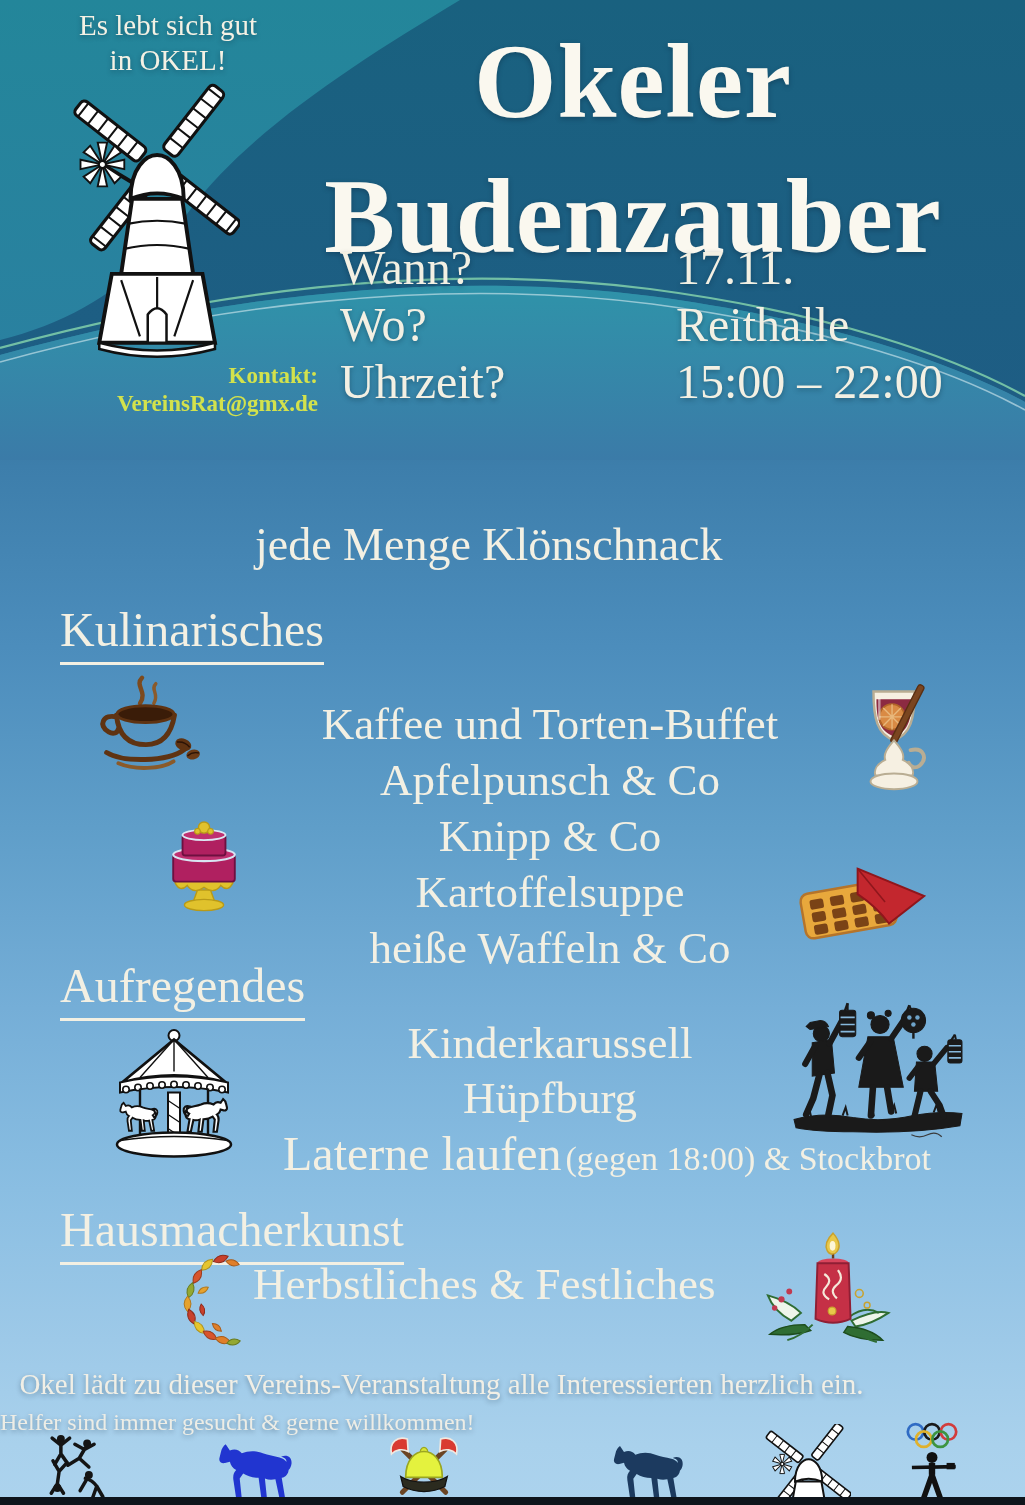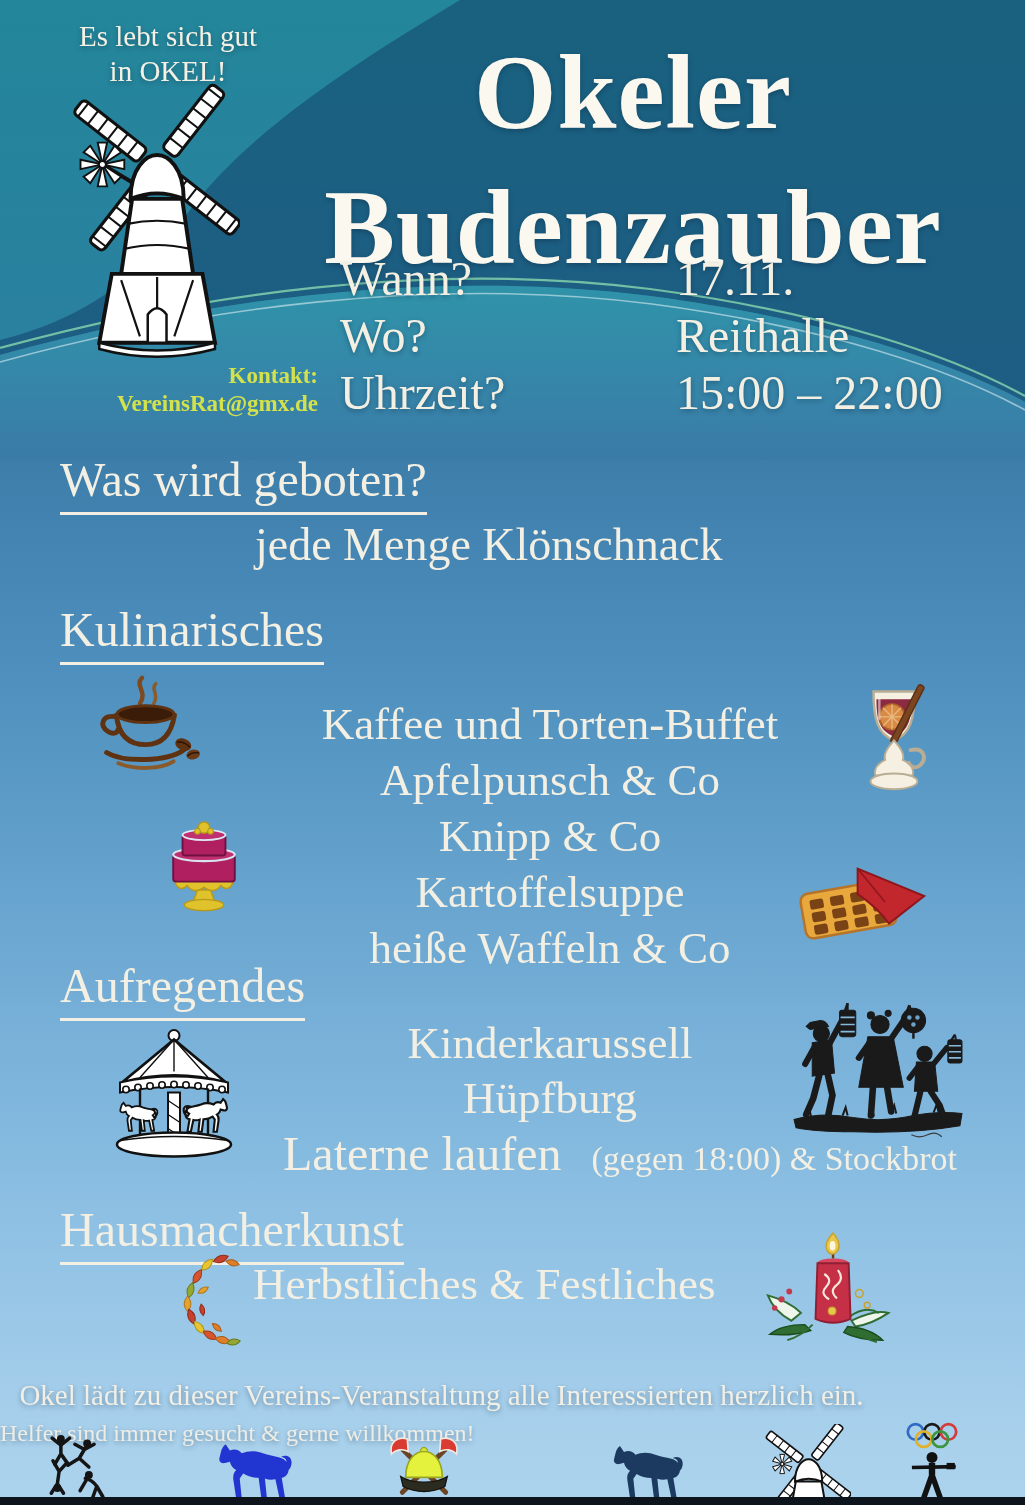--- a/index.html
+++ b/index.html
@@ -3,34 +3,34 @@
 <meta charset="utf-8">
 <style>
   html,body{margin:0;padding:0;background:#1a2530;}
   .poster{
     position:relative;width:1025px;height:1505px;overflow:hidden;
     font-family:"Liberation Serif","DejaVu Serif",serif;
     color:#F3F0E3;
     background:linear-gradient(180deg,#2A7CA0 0%,#36759F 27%,#3D7EAB 31%,#4C8DBC 43%,#5F9EC9 55%,#75AED7 67%,#8ABEE2 79%,#9DC9E8 89%,#A9D1EC 96%,#ACD3EE 100%);
   }
   .abs{position:absolute;}
-  .shadow{text-shadow:0 2px 5px rgba(10,30,50,.35);margin-top:11px;}
+  .shadow{text-shadow:0 2px 5px rgba(10,30,50,.35);}
   .slogan{left:18px;top:8px;width:300px;text-align:center;font-size:29px;line-height:1.2;color:#F4F1E4;}
   .title{left:238px;top:14px;width:790px;text-align:center;font-weight:bold;font-size:106px;line-height:135px;letter-spacing:1px;color:#FAF8EF;}
   .contact{left:8px;top:362px;width:310px;text-align:right;font-size:23px;font-weight:bold;line-height:1.22;color:#D3E24C;}
   .qa-label{left:340px;font-size:48px;}
   .qa-value{left:676px;font-size:48px;text-align:center;}
   .r1{top:240px;}.r2{top:297px;}.r3{top:354px;}
   .heading{font-size:48px;}
   .heading .u{display:inline-block;border-bottom:3px solid #F3F0E3;padding-bottom:5px;}
   .offer-item{left:255px;top:518px;font-size:46px;}
   .list{text-align:center;font-size:45px;}
   .culinary-list{left:230px;top:696px;width:640px;line-height:56px;}
   .exciting-list{left:230px;top:1016px;width:640px;line-height:55px;}
-  .lantern-row{left:283px;top:1126px;display:flex;align-items:baseline;gap:30px;white-space:nowrap;}
+  .lantern-row{left:283px;top:1126px;display:flex;align-items:baseline;gap:4px;white-space:nowrap;}
   .lantern-main{font-size:48px;}
   .lantern-note{font-size:34px;text-align:right;}
   .homemade-item{left:253px;top:1258px;font-size:45px;}
   .foot1{left:0;top:1368px;width:883px;text-align:center;font-size:29px;color:#F1EFE6;}
   .foot2{left:0;top:1409px;width:1025px;font-size:24px;color:#EDEDE6;}
   .bottombar{left:0;top:1497px;width:1025px;height:8px;background:#0E141B;}
   svg{display:block;}
 </style>
 </head>
 <body>
@@ -121,21 +121,20 @@
     <div>Budenzauber</div>
   </div>
 
   <div class="abs qa-label r1 shadow">Wann?</div>
   <div class="abs qa-value r1 shadow">17.11.</div>
   <div class="abs qa-label r2 shadow">Wo?</div>
   <div class="abs qa-label r3 shadow">Uhrzeit?</div>
   <div class="abs qa-value r2 shadow">Reithalle</div>
   <div class="abs qa-value r3 shadow">15:00 – 22:00</div>
 
-  <div class="abs heading" style="left:60px;top:452px"><span class="u">Was wird geboten?</span></div>
   <div class="abs offer-item">jede Menge Klönschnack</div>
 
   <div class="abs heading" style="left:60px;top:602px"><span class="u">Kulinarisches</span></div>
 
   <svg class="abs" style="left:85px;top:672px" width="118" height="102" viewBox="0 0 120 100">
     <path d="M58,4 C50,12 64,18 56,30" stroke="#7C4A1E" stroke-width="4.5" fill="none" stroke-linecap="round"></path>
     <path d="M72,10 C66,16 76,20 70,30" stroke="#8A5A2A" stroke-width="3.5" fill="none" stroke-linecap="round"></path>
     <path d="M32,42 C34,62 44,72 62,72 C80,72 88,60 91,42" fill="none" stroke="#5F3312" stroke-width="5" stroke-linecap="round"></path>
     <ellipse cx="61.5" cy="41" rx="29" ry="8.5" fill="#3A1C08" stroke="#5F3312" stroke-width="3"></ellipse>
     <path d="M33,44 C18,40 13,53 24,59 C29,62 33,60 34,56" stroke="#5F3312" stroke-width="5" fill="none" stroke-linecap="round"></path>

